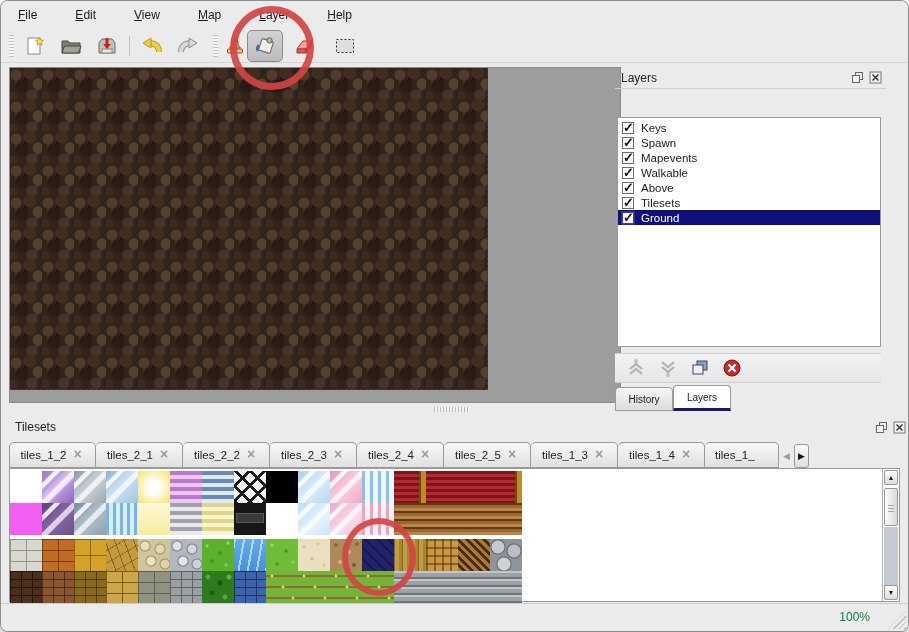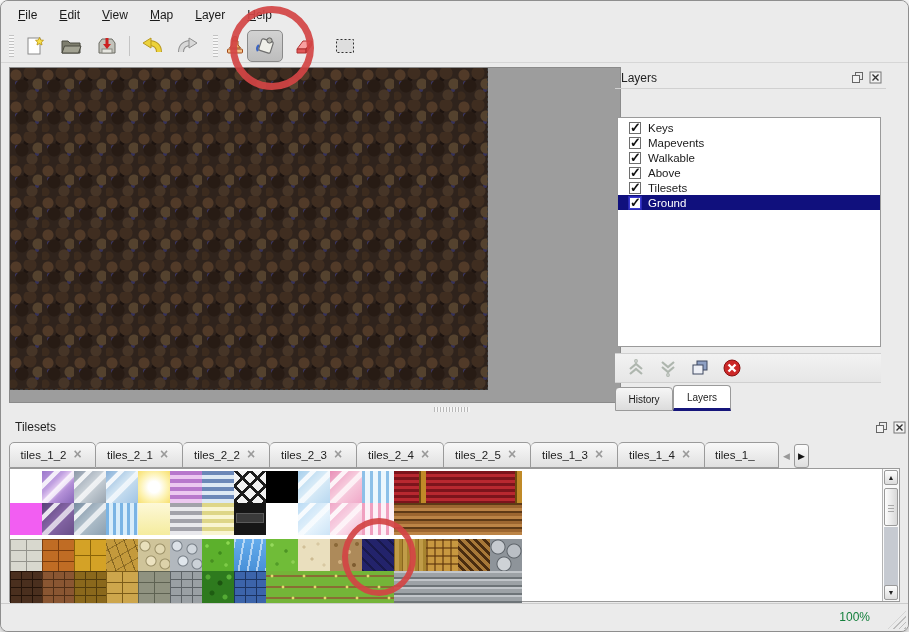--- a/index.html
+++ b/index.html
@@ -2,21 +2,21 @@
 <html><head>
 <meta charset="utf-8">
 <style>
   html,body{margin:0;padding:0;background:#fff;font-family:"Liberation Sans",sans-serif;}
   *{box-sizing:border-box;}
   .window{position:relative;width:909px;height:632px;background:#ebebeb;border:1px solid #8e8e8e;
     border-radius:8px;overflow:hidden;box-shadow:0 3px 8px rgba(0,0,0,.35);font-size:12px;color:#1a1a1a;}
 
   
   .menubar{position:absolute;left:0;top:0;right:0;height:28px;display:flex;align-items:center;
-    padding-left:8px;gap:4px;background:#ebebeb;}
+    padding-left:8px;gap:20px;background:#ebebeb;}
   .menu-item{padding:3px 9px;cursor:default;}
   .menu-item u{text-decoration:underline;}
 
   
   .toolbar{position:absolute;left:0;top:28px;right:0;height:34px;background:#ebebeb;border-bottom:1px solid #d6d6d6;}
   .tb-grip{position:absolute;top:6px;width:5px;height:22px;
     background:repeating-linear-gradient(180deg,#c2c2c2 0 1px,#f6f6f6 1px 3px);}
   .tb-btn{position:absolute;top:4px;width:28px;height:26px;display:flex;align-items:center;justify-content:center;}
   .tb-btn.sel{top:1px;width:36px;height:32px;background:linear-gradient(#d2d2d2,#bdbdbd);
     border:1px solid #8a8a8a;border-radius:5px;}
@@ -58,21 +58,21 @@
   .opacity-row{position:absolute;left:0;top:24px;right:0;height:24px;display:flex;align-items:center;}
   .opacity-label{padding-left:6px;width:62px;}
   .opacity-slider{position:relative;flex:1;height:16px;margin-right:8px;}
   .opacity-track{position:absolute;left:0;right:0;top:6px;height:5px;background:#00008c;border-radius:2px;}
   .opacity-handle{position:absolute;right:-2px;top:1px;width:22px;height:14px;border:1px solid #8f8f8f;border-radius:7px;
     background:linear-gradient(#fafafa,#d2d2d2);}
   .opacity-handle::after{content:"";position:absolute;left:5px;top:3px;right:5px;bottom:3px;
     background:repeating-linear-gradient(180deg,#aaa 0 1px,transparent 1px 3px);}
   .layer-list{position:absolute;left:2px;top:50px;width:264px;height:230px;background:#fff;border:1px solid #9a9a9a;
     padding-top:2px;overflow:hidden;}
-  .layer-row{display:flex;align-items:center;height:15px;padding-left:11px;font-size:11.5px;}
+  .layer-row{display:flex;align-items:center;height:15px;padding-left:4px;font-size:11.5px;}
   .layer-row.selected{background:#10107d;color:#fff;}
   .checkbox{width:12px;height:12px;background:#fff;border:1px solid #6e6e6e;margin-right:7px;position:relative;flex:none;}
   .layer-row.selected .checkbox{border-color:#3a3ad0;outline:1px solid #2a2ab0;}
   .checkbox.checked::before{content:"\2713";position:absolute;left:0px;top:-3px;font-size:13px;font-weight:bold;color:#111;}
   .layer-toolbar{position:absolute;left:0;top:286px;right:5px;height:30px;border-top:1px solid #d0d0d0;
     border-bottom:1px solid #d0d0d0;display:flex;align-items:center;gap:10px;padding-left:10px;
     background:linear-gradient(#f2f2f2,#e6e6e6);}
   .lt-btn{width:22px;height:22px;display:flex;align-items:center;justify-content:center;}
   .dock-tabs{position:absolute;left:0;top:318px;height:28px;display:flex;}
   .dock-tab{width:58px;height:24px;margin-top:2px;display:flex;align-items:center;justify-content:center;
@@ -398,20 +398,24 @@
             <path d="M3.5 3.5l6 6M9.5 3.5l-6 6" stroke="#333" stroke-width="1.4"></path>
           </svg>
       </span>
     </div>
 
 
     <div class="layer-list">
       <div class="layer-row">
         <span class="checkbox checked"></span>
         <span>Keys</span>
+      </div>
+      <div class="layer-row">
+        <span class="checkbox checked"></span>
+        <span>Spawn</span>
       </div>
       <div class="layer-row">
         <span class="checkbox checked"></span>
         <span>Mapevents</span>
       </div>
       <div class="layer-row">
         <span class="checkbox checked"></span>
         <span>Walkable</span>
       </div>
       <div class="layer-row">

